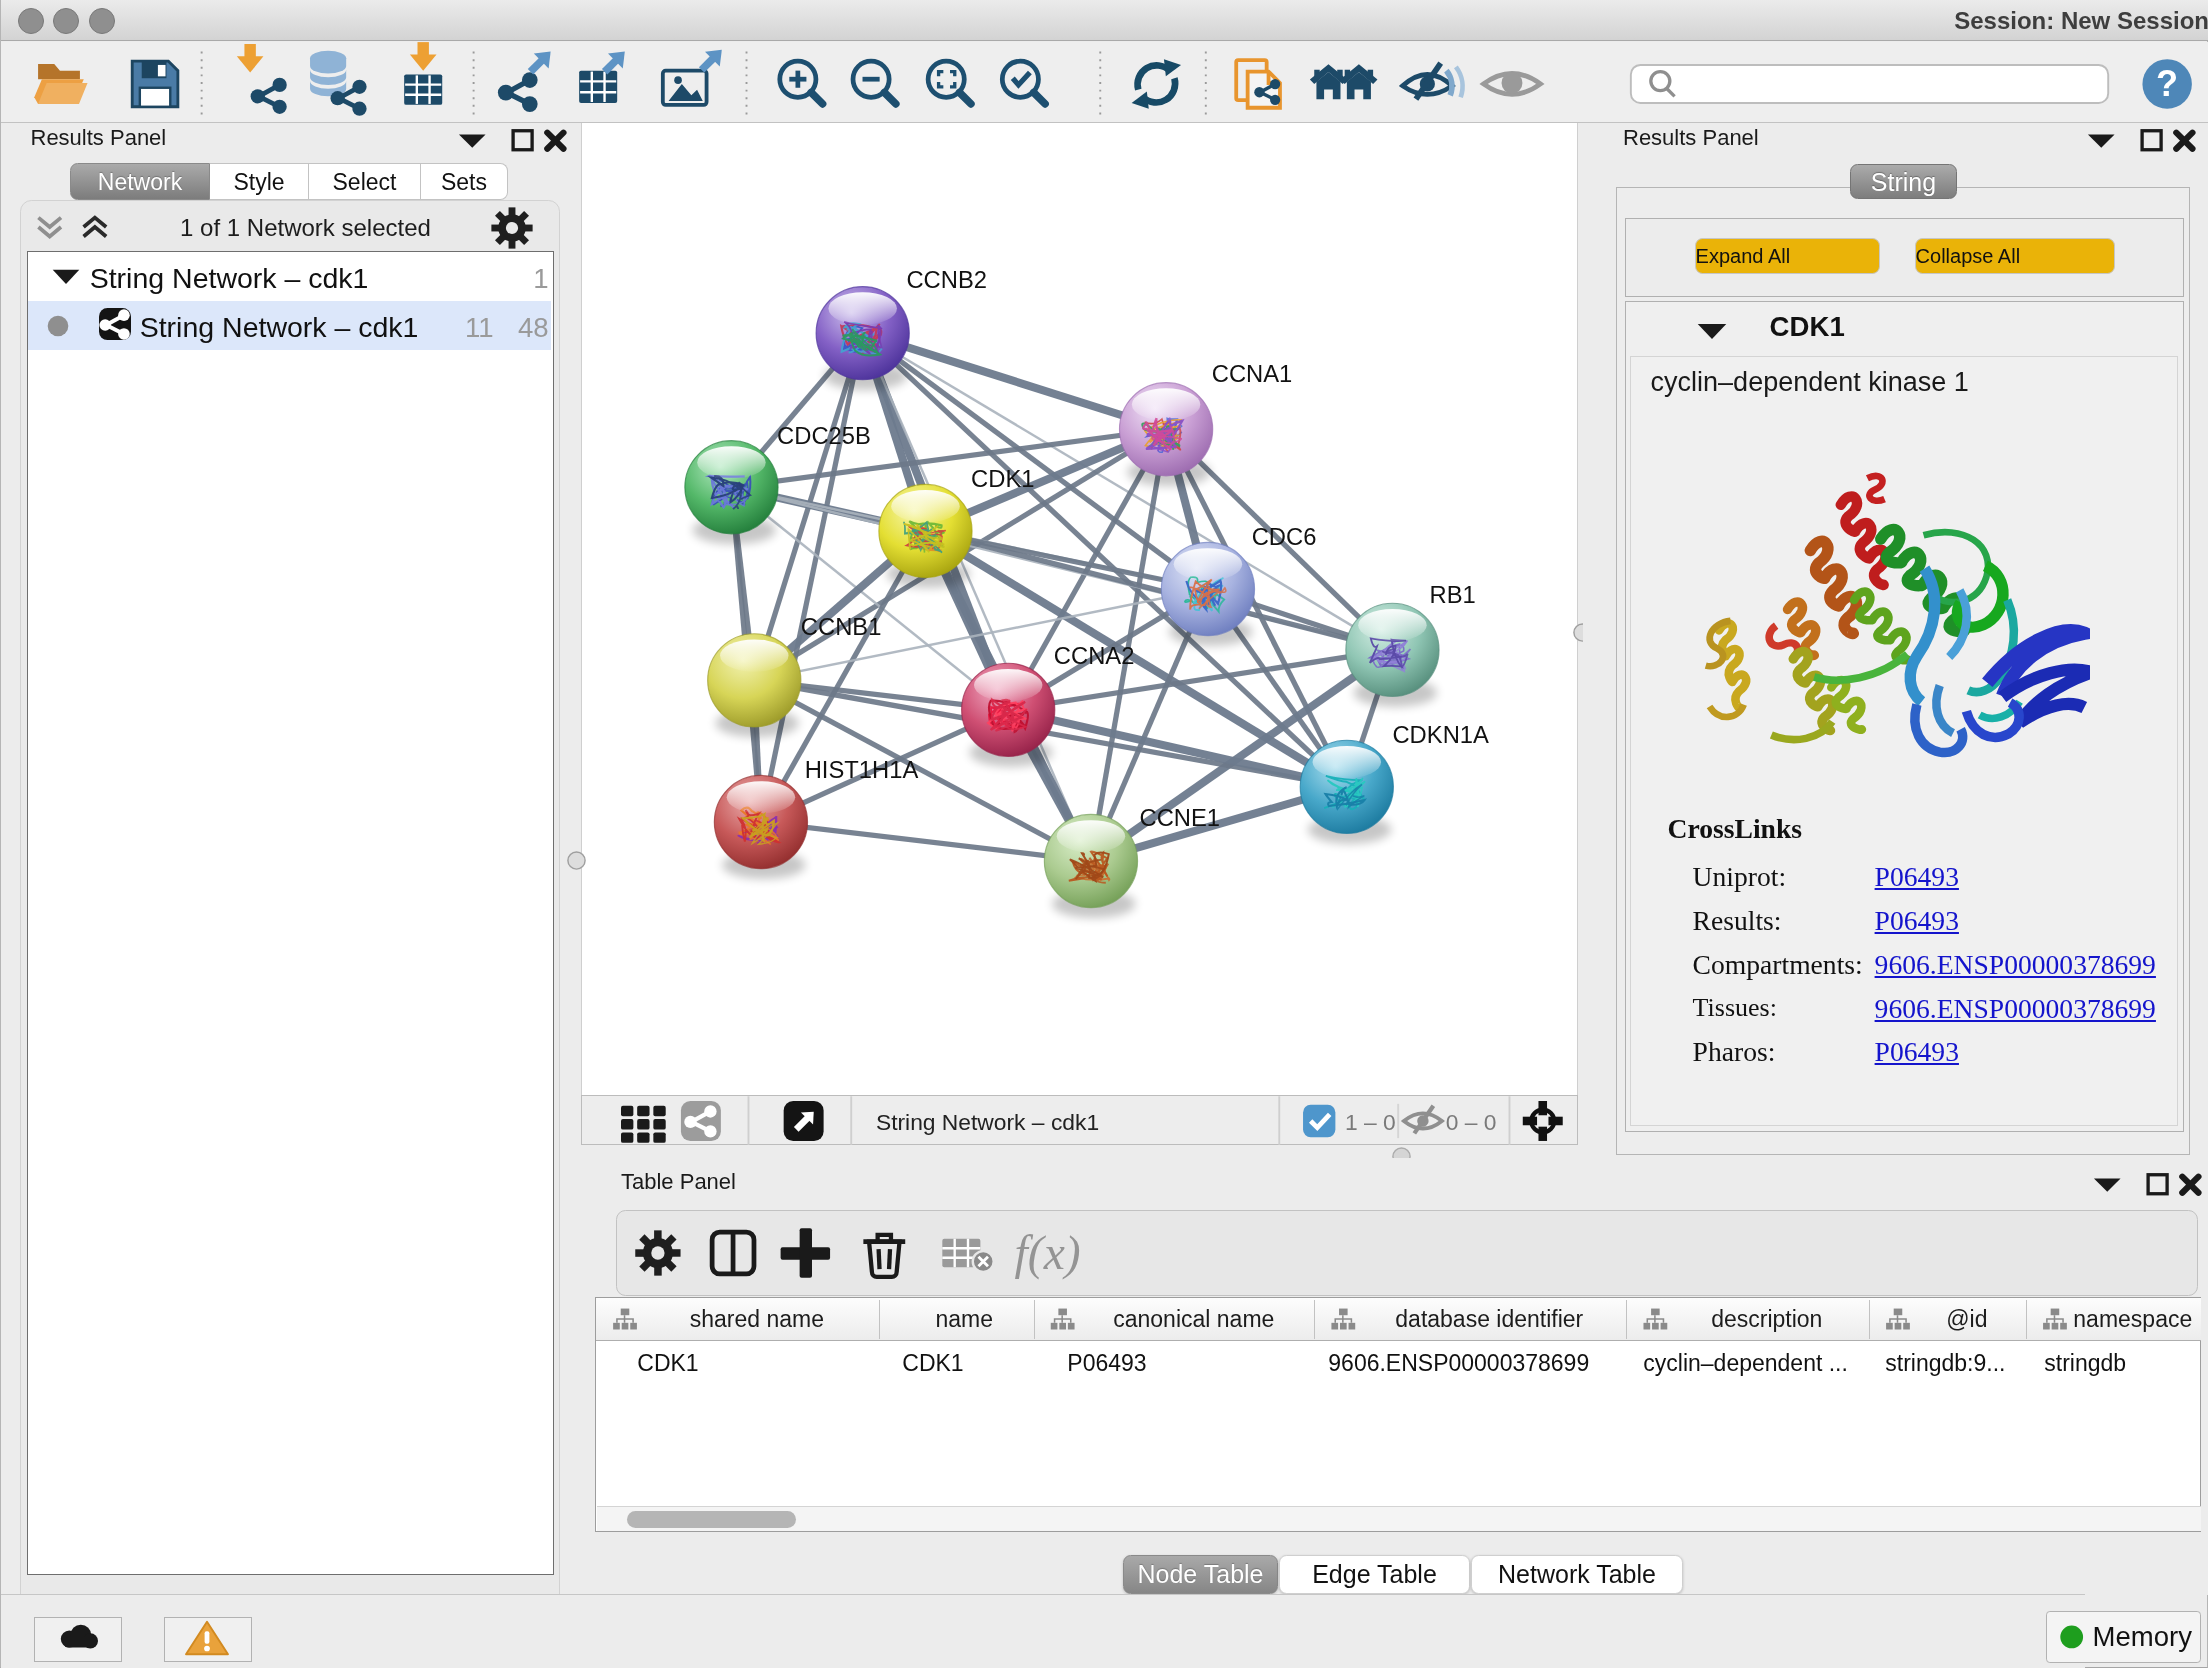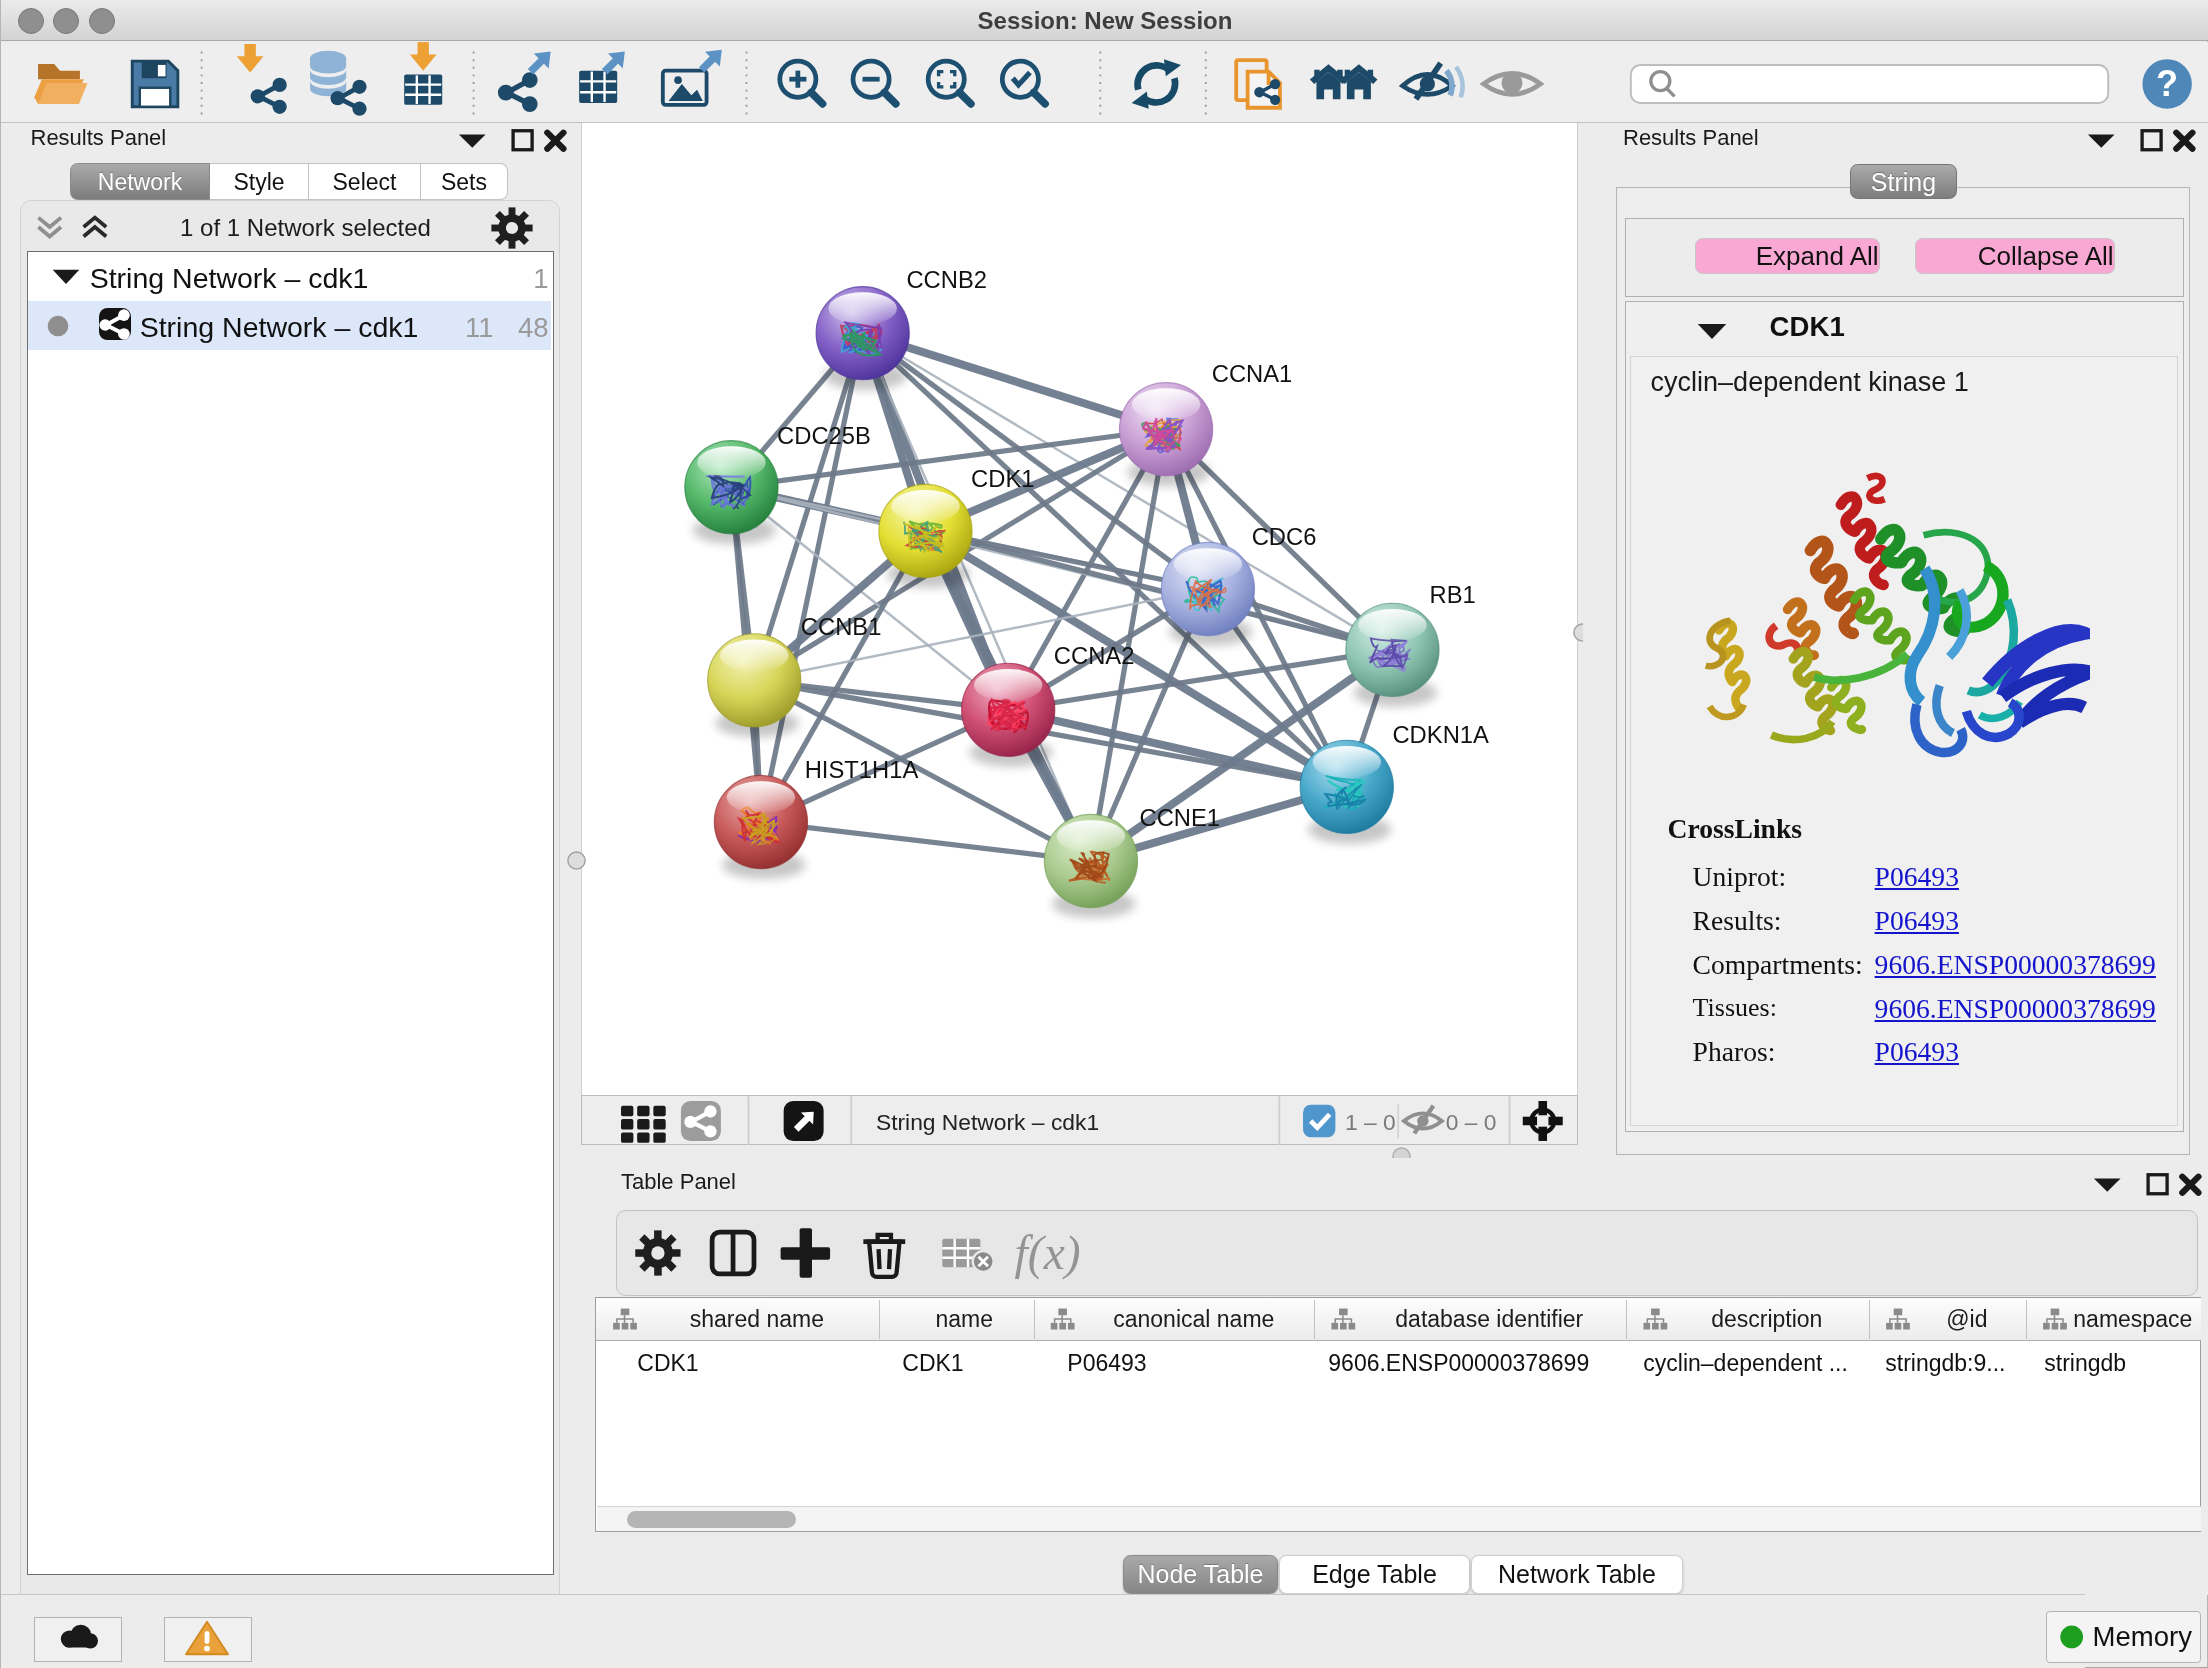--- a/index.html
+++ b/index.html
@@ -1,33 +1,33 @@
 <!DOCTYPE html>
 <html style="font-size:15px"><head><meta charset="utf-8"><style>
 *{margin:0;padding:0;box-sizing:border-box}
 html,body{width:2208px;height:1668px;background:#ececec;font-family:"Liberation Sans",sans-serif;overflow:hidden}
 .abs{position:absolute}
 #win{position:relative;width:2208px;height:1668px;background:#ececec;border-left:1px solid #b5b5b5;border-right:1px solid #b5b5b5;border-bottom:1px solid #a5a5a5}
 #titlebar{position:absolute;left:0;top:0;width:2208px;height:41px;background:linear-gradient(#ebebeb,#d3d3d3);border-bottom:1px solid #a9a9a9}
-#titlebar .t{position:absolute;left:0;right:0;top:6.7px;text-align:center;font-size:24px;font-weight:bold;color:#3e3e3e}
+#titlebar .t{position:absolute;left:0;right:0;top:6.7px;text-align:right;font-size:24px;font-weight:bold;color:#3e3e3e}
 .tl{position:absolute;top:7.6px;width:26px;height:26px;border-radius:50%;background:#8f8f8f;border:1px solid #797979}
 #toolbar{position:absolute;left:0;top:42px;width:2208px;height:81px;background:#eeeeee;border-bottom:1.9px solid #c2c2c2}
 .ptitle{font-size:22px;color:#1a1a1a}
 .tabrow{position:absolute;display:flex}
 .tab{font-size:23px;text-align:center;line-height:37px;height:37px;background:#fff;border:1px solid #c3c3c3;color:#111}
 .tabsel{background:linear-gradient(#aaaaaa,#7c7c7c);color:#fff;border-color:#8a8a8a;text-shadow:0 -1px 1px rgba(0,0,0,.25)}
 #cp-panel{position:absolute;left:19px;top:200px;width:540px;height:1538px;background:#e9e9e9;border:1px solid #d2d2d2;border-radius:11.4px}
 #cp-tree{position:absolute;left:5.7px;top:50px;width:527px;height:1324px;background:#fff;border:1.9px solid #6e6e6e}
 .grayt{color:#9a9a9a}
 #canvas{position:absolute;left:580px;top:123px;width:997px;height:972px;background:#fff;border-left:1px solid #cfcfcf;border-right:1px solid #cfcfcf}
 #cfoot{position:absolute;left:580px;top:1095px;width:997px;height:50px;background:#ededed;border:1px solid #bcbcbc}
 #results{position:absolute;left:1582px;top:123px;width:627px;height:1035px;background:#ececec}
 #res-outer{position:absolute;left:33px;top:64px;width:574px;height:968px;background:#ededed;border:1px solid #b5b5b5}
 .resbox{position:absolute;left:7.6px;width:559px;background:#ececec;border:1px solid #b0b0b0}
-.btn{position:absolute;background:#f9a8d4;border:1.9px solid #c6c6c6;border-radius:7.6px;font-size:26px;text-align:right;color:#111}
+.btn{position:absolute;background:#eab308;border:1.9px solid #c6c6c6;border-radius:7.6px;font-size:20px;text-align:left;color:#111}
 #stringtab{position:absolute;left:267px;top:41px;width:107px;height:35px;background:linear-gradient(#ababab,#7d7d7d);border:1px solid #757575;border-radius:7.6px;color:#fff;font-size:25px;text-align:center;line-height:35px;text-shadow:0 -1px 1px rgba(0,0,0,.3)}
 .serif{font-family:"Liberation Serif",serif}
 .link{color:#1414cc;text-decoration:underline}
 #tablepanel{position:absolute;left:580px;top:1158px;width:1628px;height:437px;background:#ececec}
 #ttool{position:absolute;left:35px;top:52px;width:1582px;height:86px;background:#e7e7e7;border:1px solid #c2c2c2;border-radius:9.5px}
 #tbl{position:absolute;left:14.3px;top:139px;width:1606px;height:235px;background:#fff;border:1px solid #9d9d9d}
 #tblhead{position:absolute;left:0;top:0;width:1605px;height:43px;background:linear-gradient(#fdfdfd,#ececec);border-bottom:1px solid #aeaeae}
 .hcell{position:absolute;top:0;height:43px;font-size:23px;color:#1c1c1c;line-height:43px;text-align:center}
 .hsep{position:absolute;top:1.9px;width:1px;height:39px;background:#c2c2c2}
 .dcell{position:absolute;top:43px;height:42px;font-size:23px;color:#111;line-height:44px}

